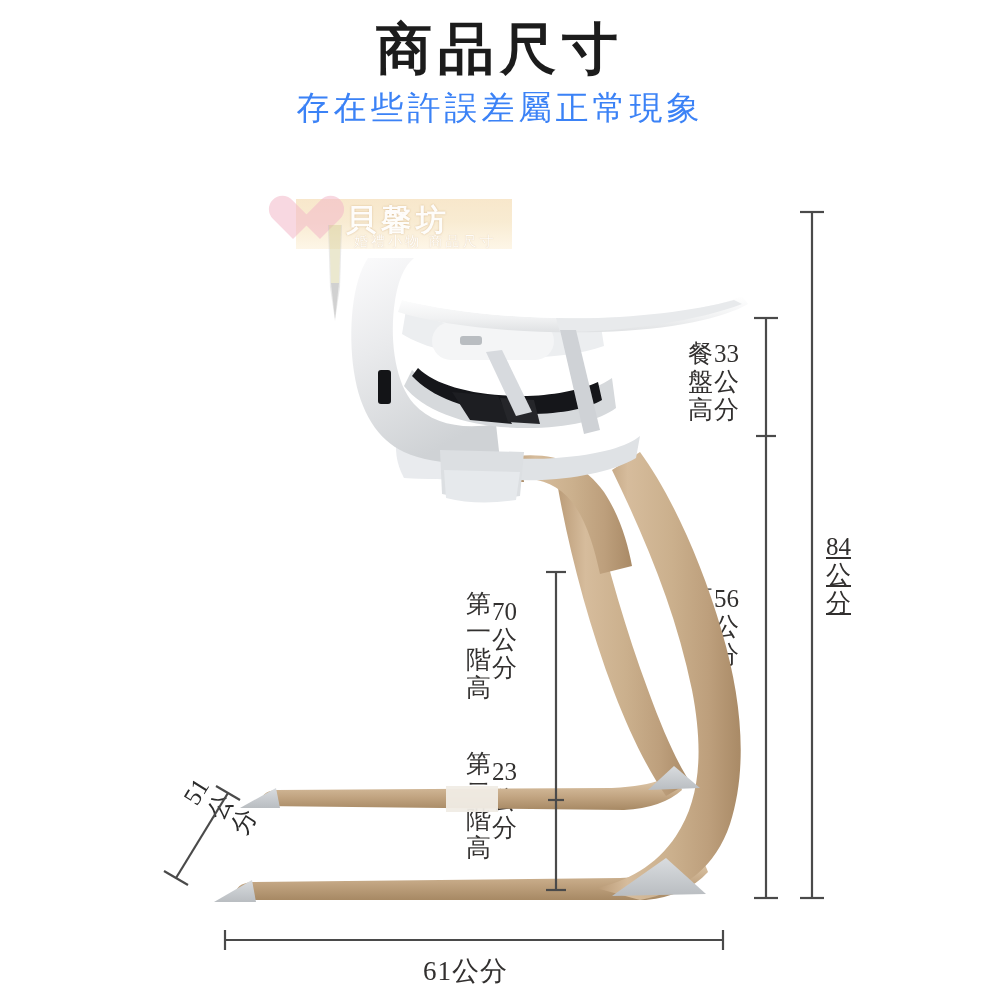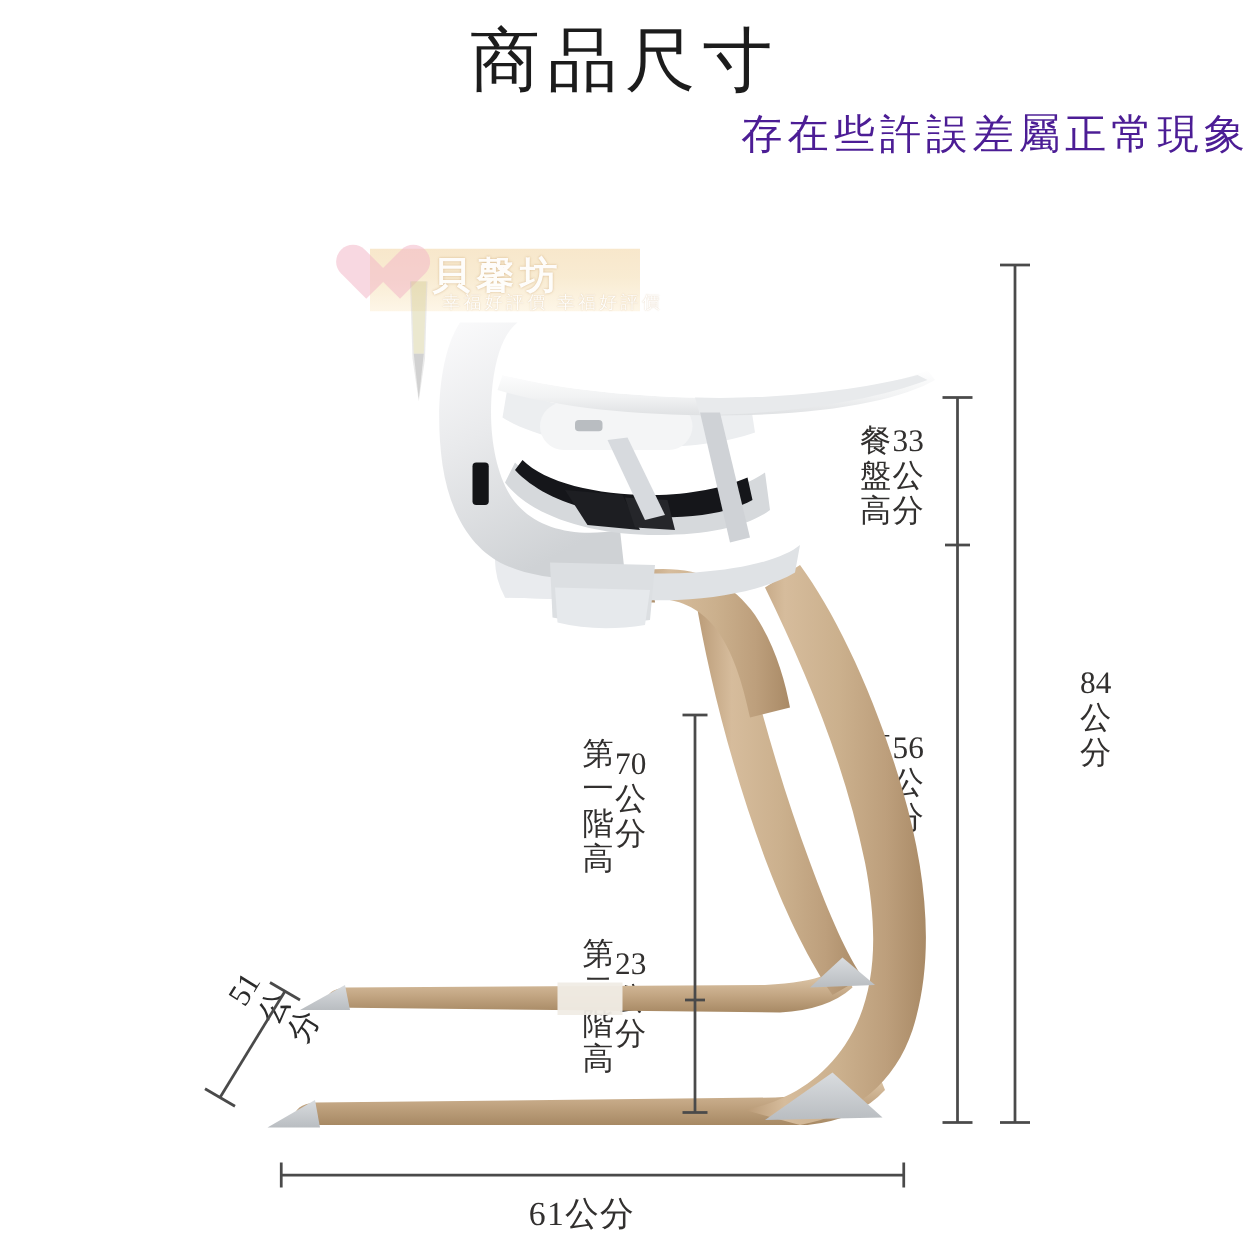--- a/index.html
+++ b/index.html
@@ -23,42 +23,41 @@
   .heading-block {
     position: absolute;
     left: 0;
     top: 18px;
     width: 1000px;
     text-align: center;
     z-index: 40;
   }
   .title {
     font-size: 56px;
-    font-weight: 400;
+    font-weight: 700;
     letter-spacing: 6px;
     line-height: 1.12;
     color: #1c1c1c;
     margin: 0;
   }
   .subtitle-1 {
     font-size: 33px;
     letter-spacing: 4px;
     line-height: 1.3;
     margin-top: 14px;
     color: #3a3a3a;
     font-weight: 400;
   }
   .subtitle-2 {
     font-size: 33px;
     letter-spacing: 4px;
     line-height: 1.3;
     margin-top: 6px;
-    color: #4c1d95;
+    color: #3b82f6;
     font-weight: 400;
-    text-align: right;
   }
 
   
   .watermark {
     position: absolute;
     left: 268px;
     top: 193px;
     width: 244px;
     height: 68px;
     z-index: 5;
@@ -184,21 +183,21 @@
 
   <div class="heading-block">
     <div class="title">商品尺寸</div>
     <div class="subtitle-2">存在些許誤差屬正常現象</div>
   </div>
 
   <div class="watermark">
     <div class="wm-band"></div>
     <div class="wm-heart"></div>
     <div class="wm-text-main">貝馨坊</div>
-    <div class="wm-text-sub">幸福好評價 幸福好評價</div>
+    <div class="wm-text-sub">婚禮小物 商品尺寸</div>
     <svg class="wm-pencil" viewBox="0 0 22 96">
       <path d="M4 0 L18 0 L16 62 L11 96 L6 62 Z" fill="#b9b9b9" opacity=".6"></path>
       <path d="M5 0 L17 0 L15 58 L7 58 Z" fill="#d8cf8a" opacity=".7"></path>
       <path d="M7 58 L15 58 L11 94 Z" fill="#8e8e8e" opacity=".7"></path>
     </svg>
   </div>
 
   <svg class="product" viewBox="0 0 1000 1000">
     <defs>
       <linearGradient id="woodV" x1="0" y1="0" x2="1" y2="0">
@@ -375,21 +374,21 @@
       <span>椅</span>
       <span>高</span>
     </div>
     <div class="vcol num-col">
       <span class="digits">56</span>
       <span>公</span>
       <span>分</span>
     </div>
   </div>
 
-  <div class="dim-label" style="left:864px; top:533px;">
+  <div class="dim-label" style="left:826px; top:533px;text-decoration:underline;">
     <div class="vcol num-col">
       <span class="digits">84</span>
       <span>公</span>
       <span>分</span>
     </div>
   </div>
 
   <div class="dim-label vpair" style="left:466px; top:590px;">
     <div class="vcol cjk-col">
       <span>第</span>

